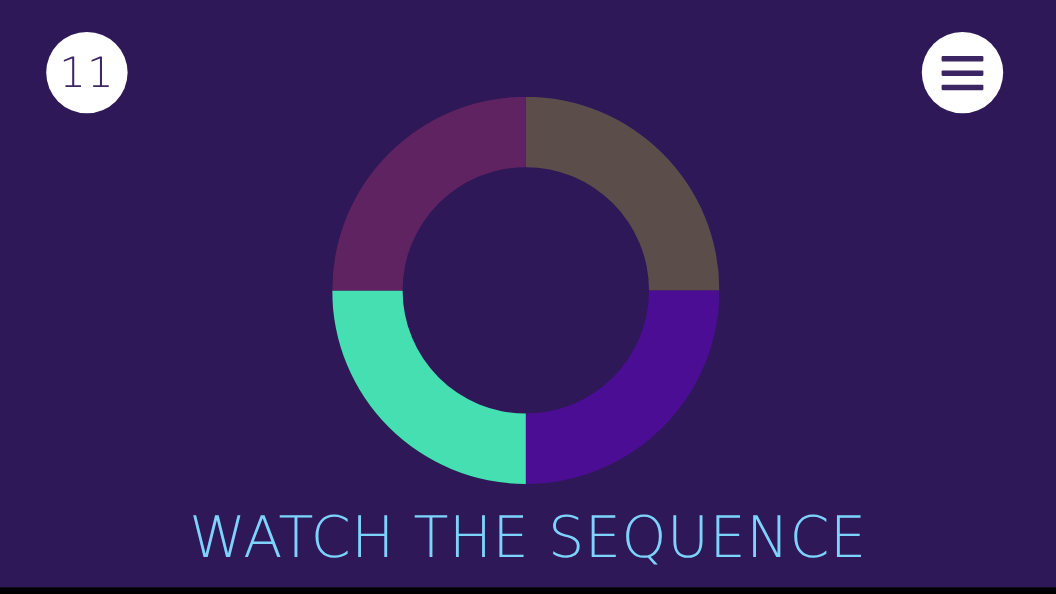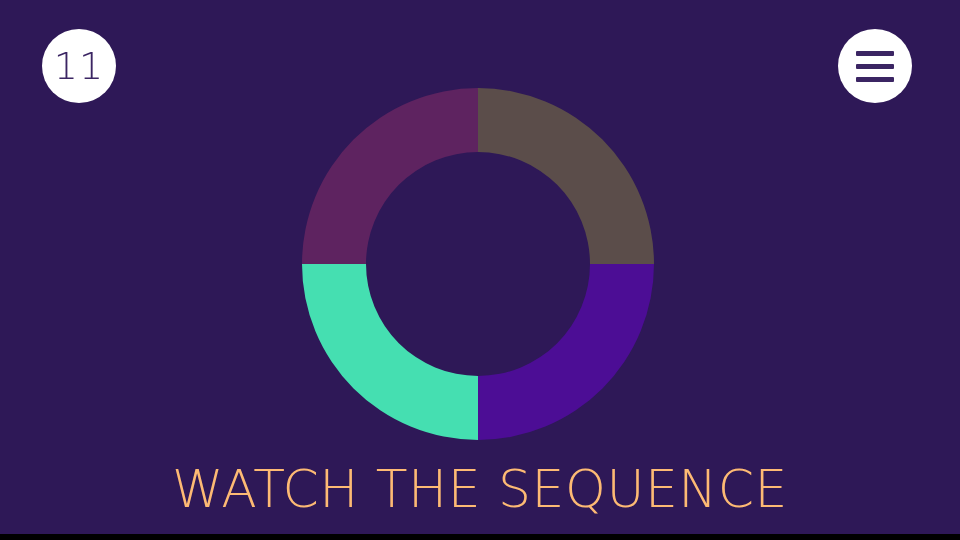--- a/index.html
+++ b/index.html
@@ -125,17 +125,17 @@
       <path id="slice-0" d="M 176 0 A 176 176 0 0 1 352 176 L 288 176 A 112 112 0 0 0 176 64 Z" fill="#5B4D4A"></path>
 
       <path id="slice-1" d="M 352 176 A 176 176 0 0 1 176 352 L 176 288 A 112 112 0 0 0 288 176 Z" fill="#4C0D95"></path>
 
       <path id="slice-2" d="M 176 352 A 176 176 0 0 1 0 176 L 64 176 A 112 112 0 0 0 176 288 Z" fill="#45DFB1"></path>
 
       <path id="slice-3" d="M 0 176 A 176 176 0 0 1 176 0 L 176 64 A 112 112 0 0 0 64 176 Z" fill="#5E2360"></path>
     </svg>
   </div>
 
-  <div id="caption" style="color: #fdba74;">WATCH THE SEQUENCE</div>
+  <div id="caption" style="color: #7dd3fc;">WATCH THE SEQUENCE</div>
 
   <div id="bottom-strip" style="background: rgb(0, 0, 0);"></div>
 
 </div>
 
 </body></html>

